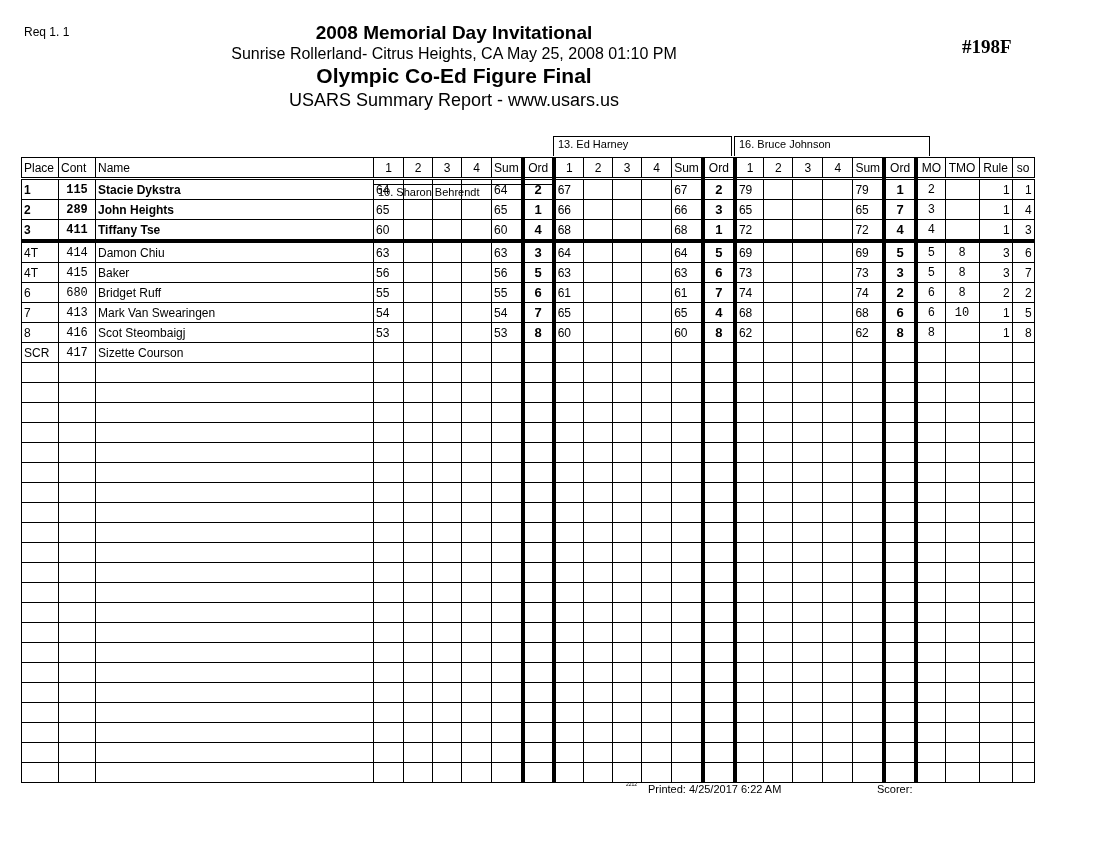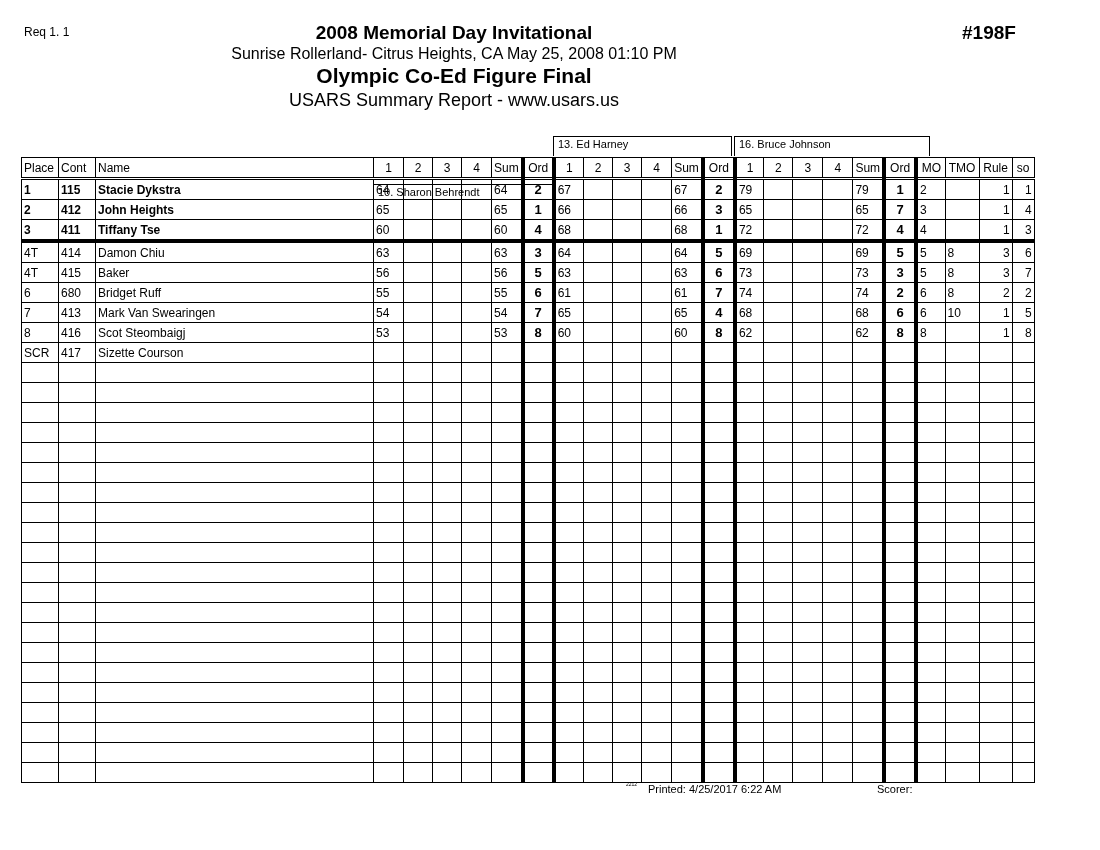--- a/index.html
+++ b/index.html
@@ -1,32 +1,32 @@
 <!DOCTYPE html>
 <html><head>
   <meta charset="utf-8">
   <style>
     html, body { margin:0; padding:0; background:#ffffff; }
     body { width:1100px; height:850px; position:relative; overflow:hidden;
       font-family:"Liberation Sans", sans-serif; color:#000; }
     .abs { position:absolute; }
     .req { left:24px; top:25px; font-size:12px; }
-    .reportno { left:962px; top:22px; font-size:19px; font-weight:bold; }
+    .reportno { left:962px; top:36px; font-size:19px; font-weight:bold;font-family:Liberation Serif, serif; }
     .hdr { left:0; width:908px; text-align:center; }
     .t1 { top:22px; font-size:19px; font-weight:bold; }
     .t2 { top:45px; font-size:16px; }
     .t3 { top:64px; font-size:21px; font-weight:bold; }
     .t4 { top:90px; font-size:18px; }
 
     table.grid { position:absolute; left:21px; top:157px; border-collapse:collapse; table-layout:fixed; }
     table.grid td { border:1px solid #000; height:19px; padding:0 2px; font-size:12px;
       white-space:nowrap; overflow:hidden; vertical-align:middle; }
     table.grid tr.head td { height:19px; border-bottom:3px double #000; }
     table.grid tr.head td.c { text-align:center; }
-    table.grid td.ctr { text-align:left; }
+    table.grid td.ctr { text-align:center;font-family:Liberation Mono, monospace; }
     table.grid td.rt { text-align:right; }
     table.grid td.thickL { border-left:4px solid #000; }
     table.grid tr.bold td.b { font-weight:bold; }
     table.grid tr.cut td { border-bottom:4px solid #000; }
     table.grid td.ord { font-weight:bold; text-align:center; font-size:13px; }
 
     .judgebox { position:absolute; top:136px; height:20px; border:1px solid #000; border-bottom:none;
       font-size:11px; padding-left:4px; box-sizing:border-box; line-height:15px; }
 
     .footer { top:783px; font-size:11px; }
@@ -124,21 +124,21 @@
         <td></td>
         <td>79</td>
         <td class="ord thickL">1</td>
         <td class="thickL ctr">2</td>
         <td class="ctr"></td>
         <td class="rt">1</td>
         <td class="rt">1</td>
       </tr>
       <tr class="bold">
         <td class="b">2</td>
-        <td class="b ctr">412</td>
+        <td class="b ctr">289</td>
         <td class="b">John Heights</td>
         <td>65</td>
         <td></td>
         <td></td>
         <td></td>
         <td>65</td>
         <td class="ord thickL">1</td>
         <td class="thickL">66</td>
         <td></td>
         <td></td>

